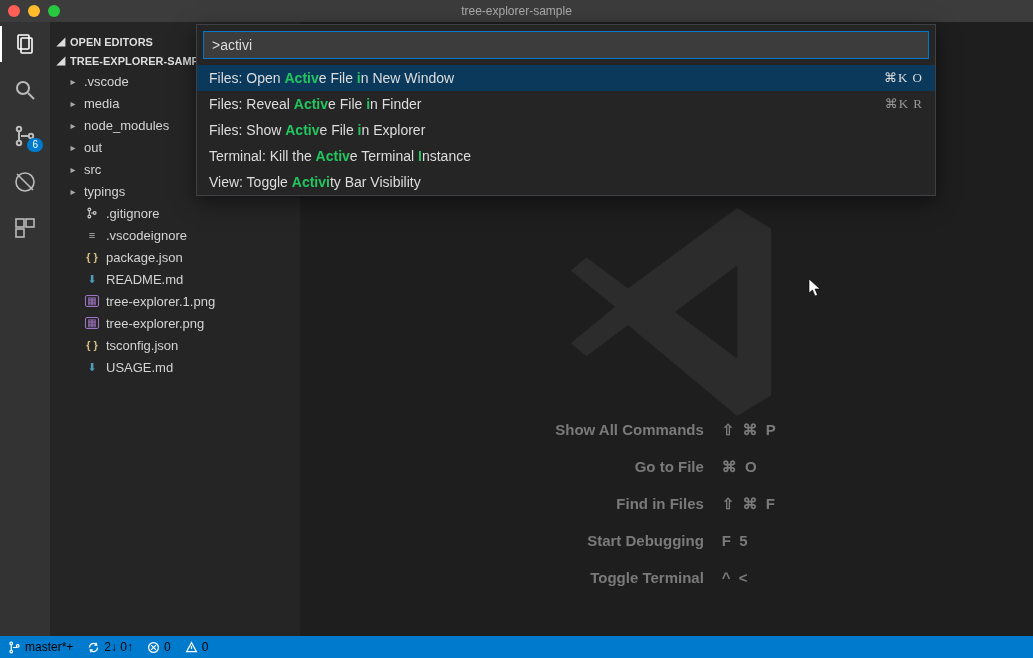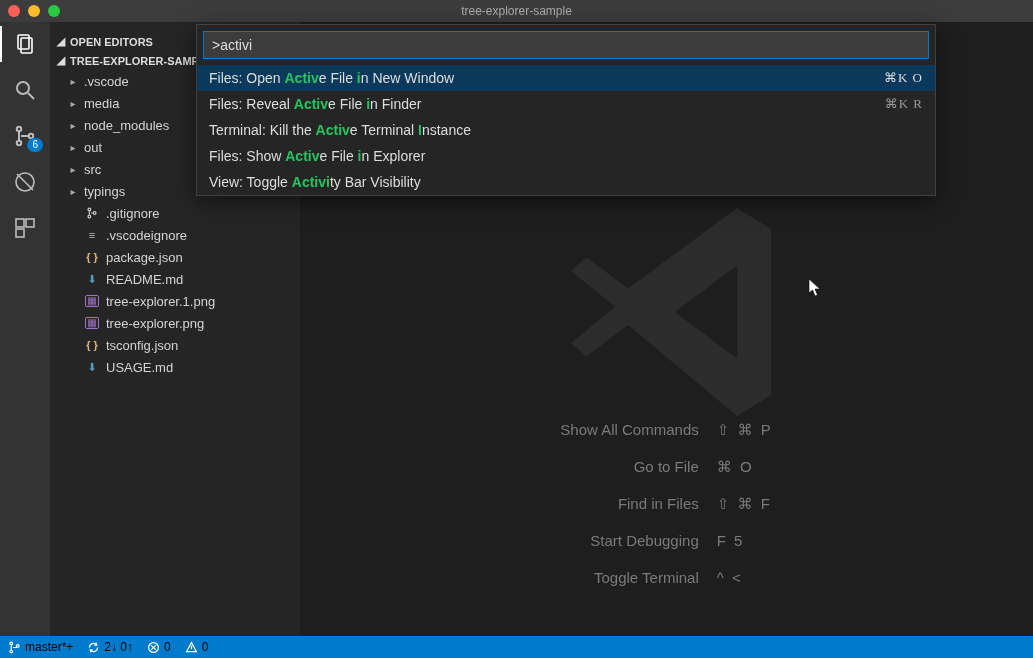--- a/index.html
+++ b/index.html
@@ -41,21 +41,21 @@
   .ic-md { color: #519aba; }
   .ic-img { color: #a074c4; font-size: 10px; border: 1px solid #a074c4; border-radius: 2px; width: 14px; height: 12px; line-height: 10px; text-align: center; }
   .ic-txt { color: #bbb; }
 
   
   .editor { flex: 1; background: #1e1e1e; position: relative; display: flex; flex-direction: column; }
   .watermark { flex: 1; display: flex; flex-direction: column; align-items: center; justify-content: flex-end; padding-bottom: 40px; position: relative; }
   .wm-logo { position: absolute; top: 160px; left: 50%; transform: translateX(-45%); opacity: 0.06; }
   .wm-logo svg { width: 260px; height: 260px; }
   .wm-list { display: table; color: #7a7a7a; }
-  .wm-row { display: table-row; }
+  .wm-row { display: table-row; font-weight: bold; }
   .wm-label { display: table-cell; text-align: right; padding: 10px 18px 10px 0; font-size: 15px; }
   .wm-key { display: table-cell; font-size: 15px; letter-spacing: 2px; font-family: -apple-system, sans-serif; }
   .cursor-img { position: absolute; top: 256px; left: 508px; color: #fff; font-size: 16px; pointer-events: none; }
 
   
   .palette { position: absolute; top: 24px; left: 196px; width: 740px; background: #252526; border: 1px solid #3f3f46; box-shadow: 0 6px 20px rgba(0,0,0,0.5); z-index: 100; }
   .palette-input { width: calc(100% - 12px); margin: 6px; background: #3c3c3c; border: 1px solid #007acc; color: #ddd; font-size: 14px; padding: 5px 8px; outline: none; }
   .palette-list { }
   .palette-row { display: flex; align-items: center; justify-content: space-between; padding: 5px 12px; font-size: 14px; color: #ddd; }
   .palette-row.selected { background: #0a395c; }
@@ -279,25 +279,25 @@
   <div class="palette-list" id="palette-list">
       <div class="palette-row selected">
         <span>Files: Open <span class="hl">Activ</span>e File <span class="hl">i</span>n New Window</span>
         <span class="palette-short">⌘K O</span>
       </div>
       <div class="palette-row">
         <span>Files: Reveal <span class="hl">Activ</span>e File <span class="hl">i</span>n Finder</span>
         <span class="palette-short">⌘K R</span>
       </div>
       <div class="palette-row">
+        <span>Files: Show <span class="hl">Activ</span>e File <span class="hl">i</span>n Explorer</span>
+        <span></span>
+      </div>
+      <div class="palette-row">
         <span>Terminal: Kill the <span class="hl">Activ</span>e Terminal <span class="hl">I</span>nstance</span>
-        <span></span>
-      </div>
-      <div class="palette-row">
-        <span>Files: Show <span class="hl">Activ</span>e File <span class="hl">i</span>n Explorer</span>
         <span></span>
       </div>
       <div class="palette-row">
         <span>View: Toggle <span class="hl">Activi</span>ty Bar Visibility</span>
         <span></span>
       </div>
     </div>
 </div>
 
 </body></html>

